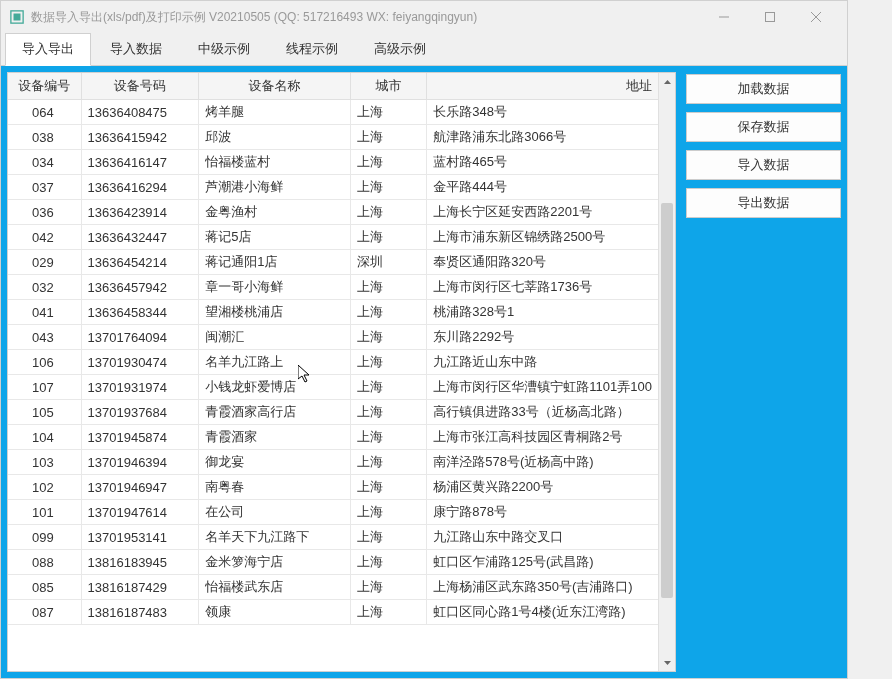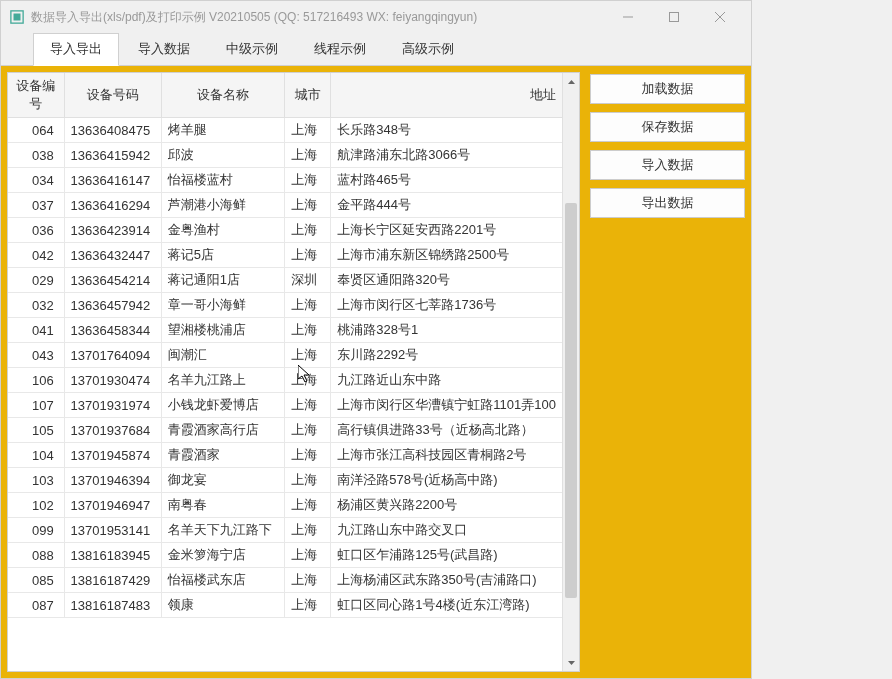--- a/index.html
+++ b/index.html
@@ -8,23 +8,23 @@
       box-sizing: border-box;
       font-family: "Microsoft YaHei", "SimSun", sans-serif;
     }
     body {
       background: #f0f0f0;
       width: 892px;
       height: 679px;
       overflow: hidden;
     }
     .window {
-      width: 752px;
+      width: 848px;
       height: 679px;
-      background: #eab308;
+      background: #0ea5e9;
       border: 1px solid #d0d0d0;
       display: flex;
       flex-direction: column;
     }
     .titlebar {
       height: 32px;
       display: flex;
       align-items: center;
       padding: 0 8px;
       background: #f0f0f0;
@@ -70,21 +70,20 @@
       font-size: 13px;
       color: #333;
       border: 1px solid transparent;
       margin-right: 2px;
     }
     .tab.active {
       background: #fff;
       border: 1px solid #d0d0d0;
       border-bottom: 1px solid #fff;
       margin-bottom: -1px;
-      margin-left: 28px;
     }
     .content {
       flex: 1;
       display: flex;
       padding: 6px;
       gap: 10px;
       overflow: hidden;
     }
     .table-area {
       flex: 1;
@@ -354,20 +353,27 @@
                 <td>南洋泾路578号(近杨高中路)</td>
               </tr>
               <tr>
                 <td>102</td>
                 <td>13701946947</td>
                 <td>南粤春</td>
                 <td>上海</td>
                 <td>杨浦区黄兴路2200号</td>
               </tr>
               <tr>
+                <td>101</td>
+                <td>13701947614</td>
+                <td>在公司</td>
+                <td>上海</td>
+                <td>康宁路878号</td>
+              </tr>
+              <tr>
                 <td>099</td>
                 <td>13701953141</td>
                 <td>名羊天下九江路下</td>
                 <td>上海</td>
                 <td>九江路山东中路交叉口</td>
               </tr>
               <tr>
                 <td>088</td>
                 <td>13816183945</td>
                 <td>金米箩海宁店</td>

